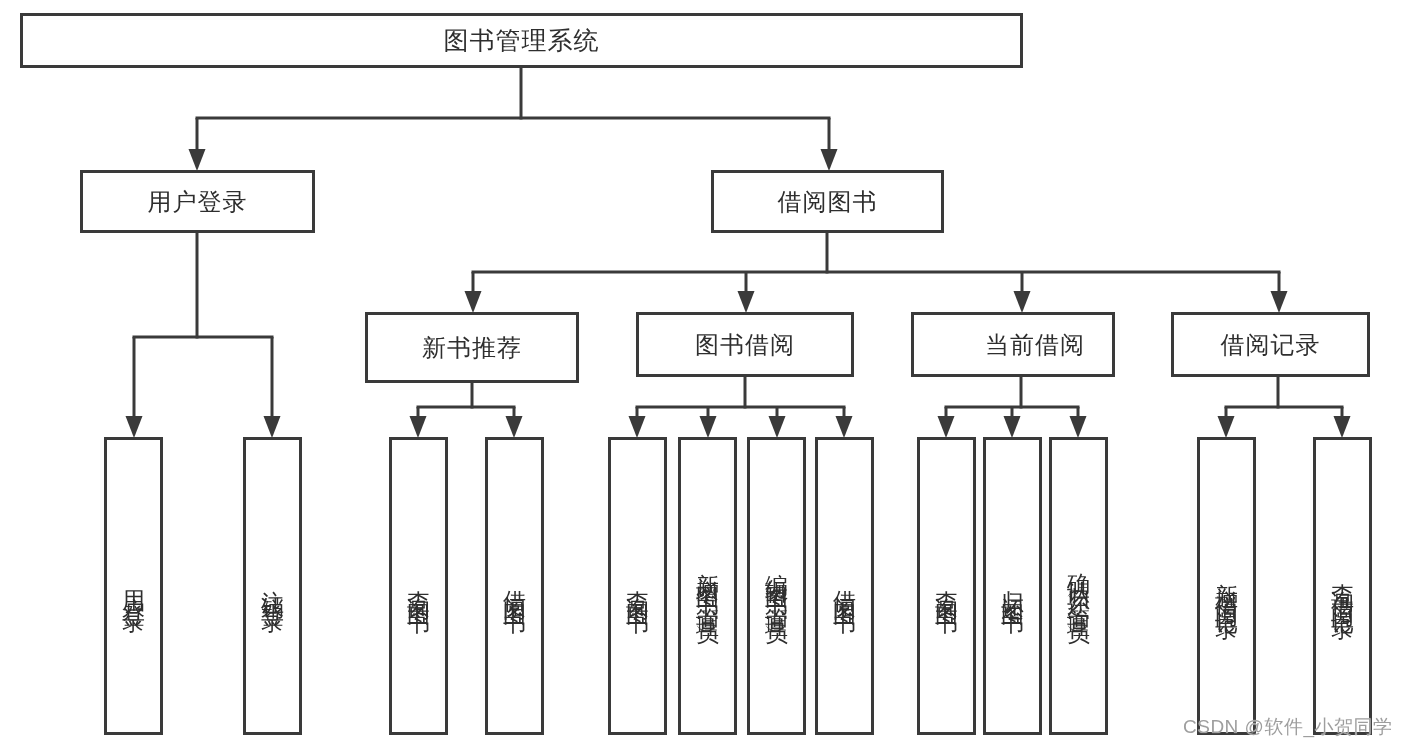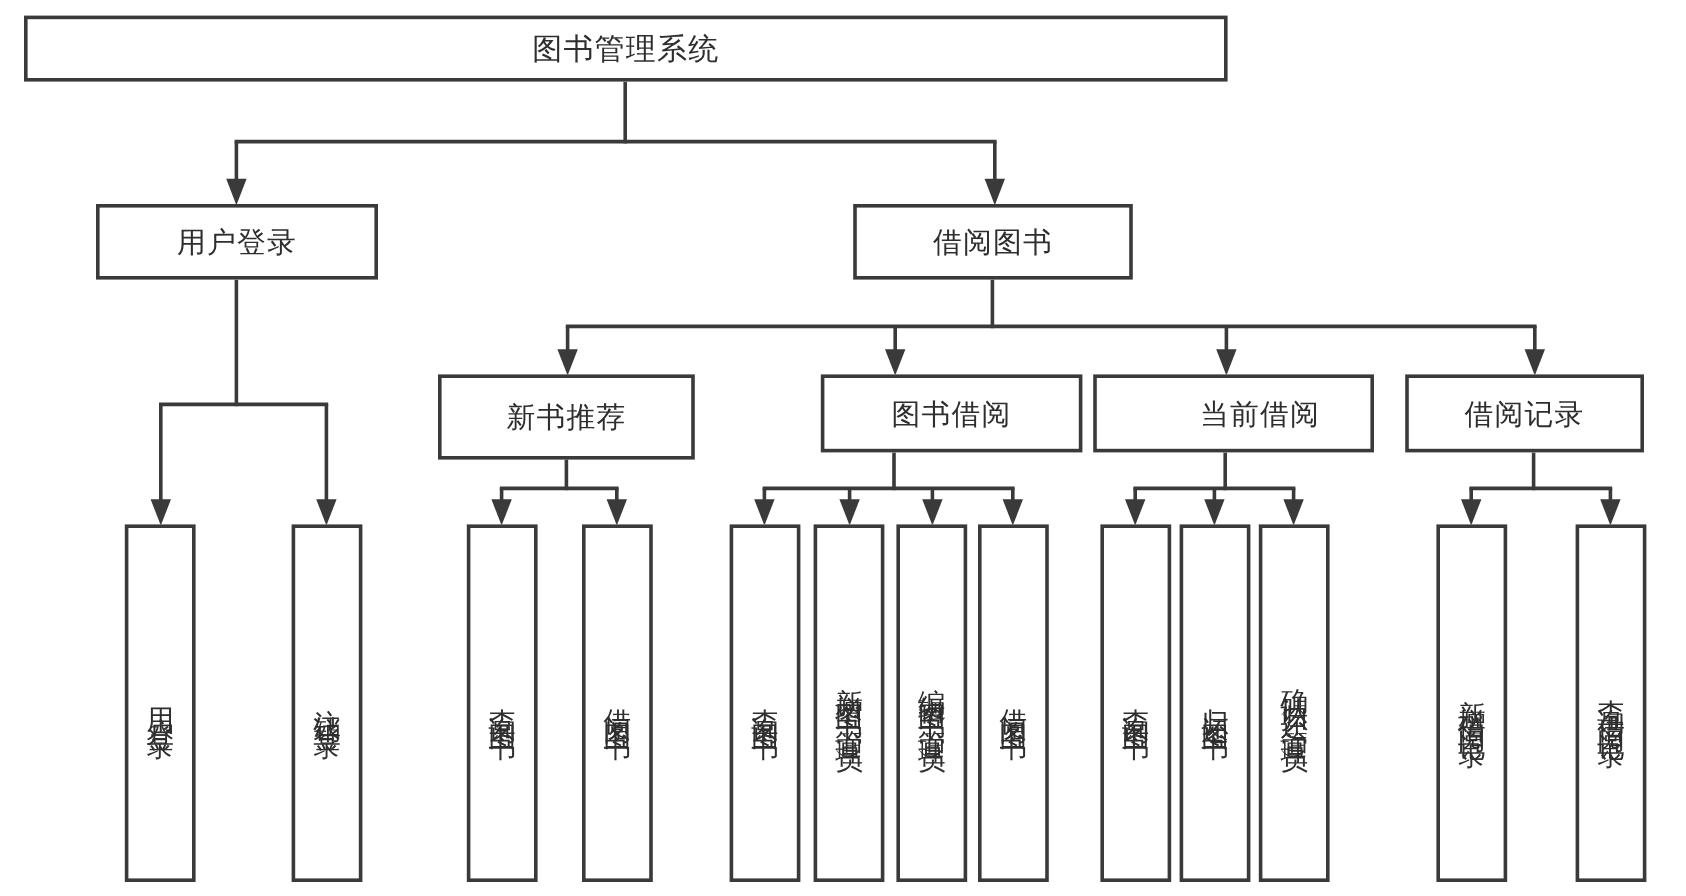--- a/index.html
+++ b/index.html
@@ -128,24 +128,24 @@
   <div class="node h" style="left:80px; top:170px; width:235px; height:63px;">
     <span>用户登录</span>
   </div>
   <div class="node h" style="left:711px; top:170px; width:233px; height:63px;">
     <span>借阅图书</span>
   </div>
 
   <div class="node h" style="left:365px; top:312px; width:214px; height:71px;">
     <span>新书推荐</span>
   </div>
-  <div class="node h" style="left:636px; top:312px; width:218px; height:65px;margin-left:48px;">
+  <div class="node h" style="left:636px; top:312px; width:218px; height:65px;">
     <span>图书借阅</span>
   </div>
-  <div class="node h" style="left:911px; top:312px; width:234px; height:65px;padding-left:44px;">
+  <div class="node h" style="left:911px; top:312px; width:204px; height:65px;padding-left:44px;">
     <span>当前借阅</span>
   </div>
   <div class="node h" style="left:1171px; top:312px; width:199px; height:65px;">
     <span>借阅记录</span>
   </div>
 
   <div class="node v" style="left:104px; top:437px; width:59px; height:298px;">
     <span>用户登录</span>
   </div>
   <div class="node v" style="left:243px; top:437px; width:59px; height:298px;">
@@ -182,14 +182,15 @@
     <span>确认归还（管理员）</span>
   </div>
 
   <div class="node v" style="left:1197px; top:437px; width:59px; height:298px;">
     <span>新增借阅记录</span>
   </div>
   <div class="node v" style="left:1313px; top:437px; width:59px; height:298px;">
     <span>查询借阅记录</span>
   </div>
 
+  <div id="watermark">CSDN @软件_小贺同学</div>
 
 </div>
 
 </body></html>

